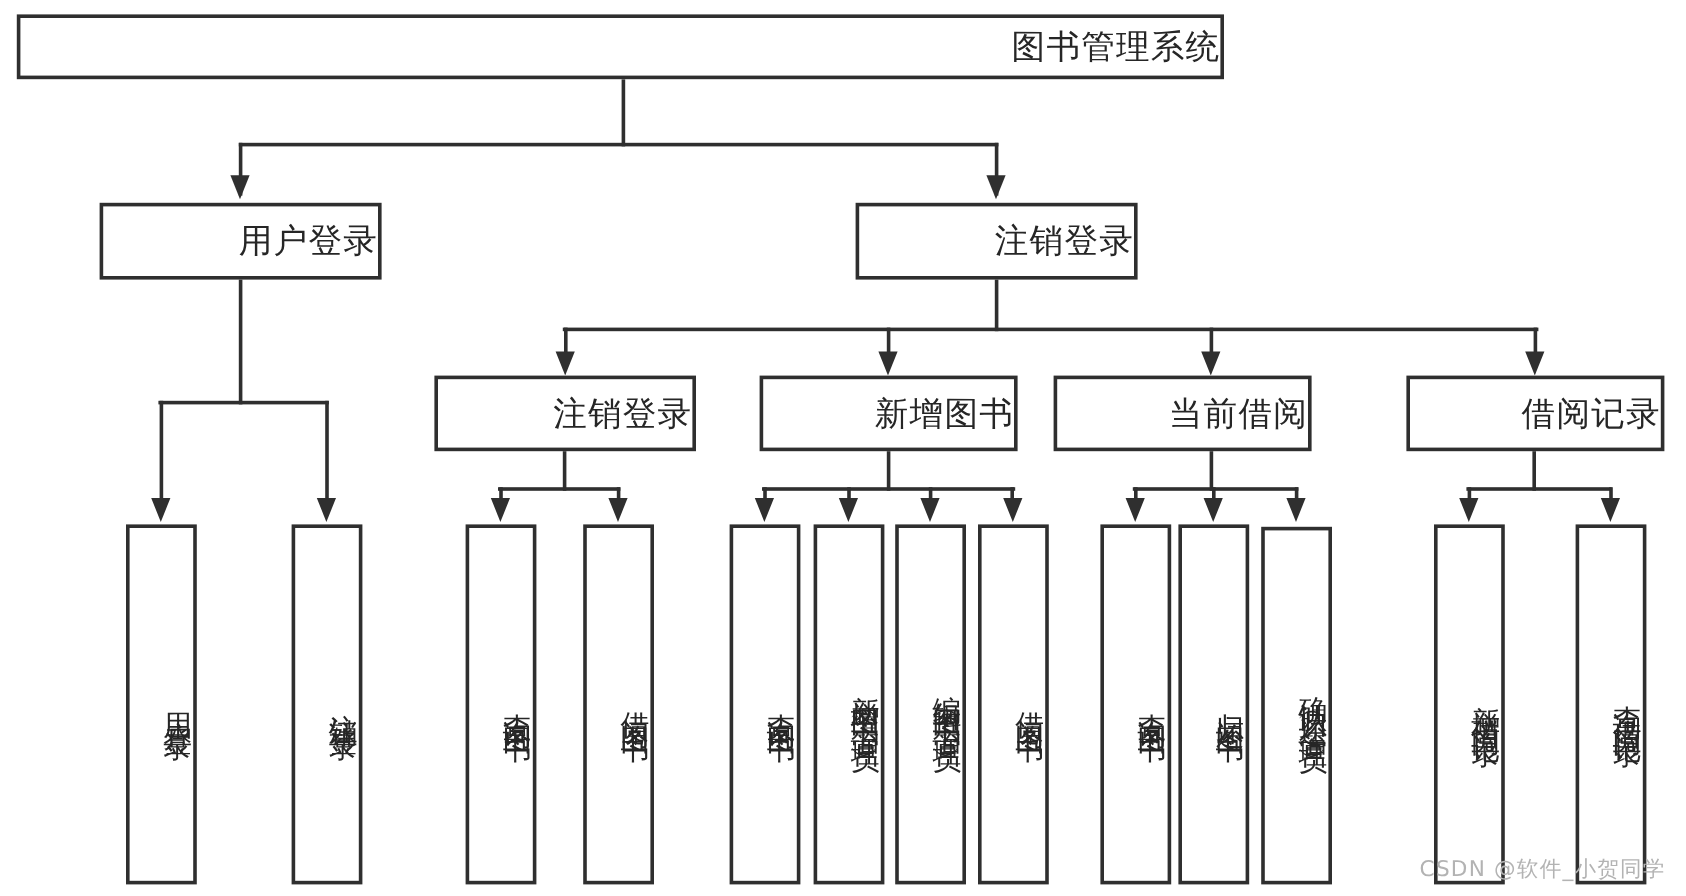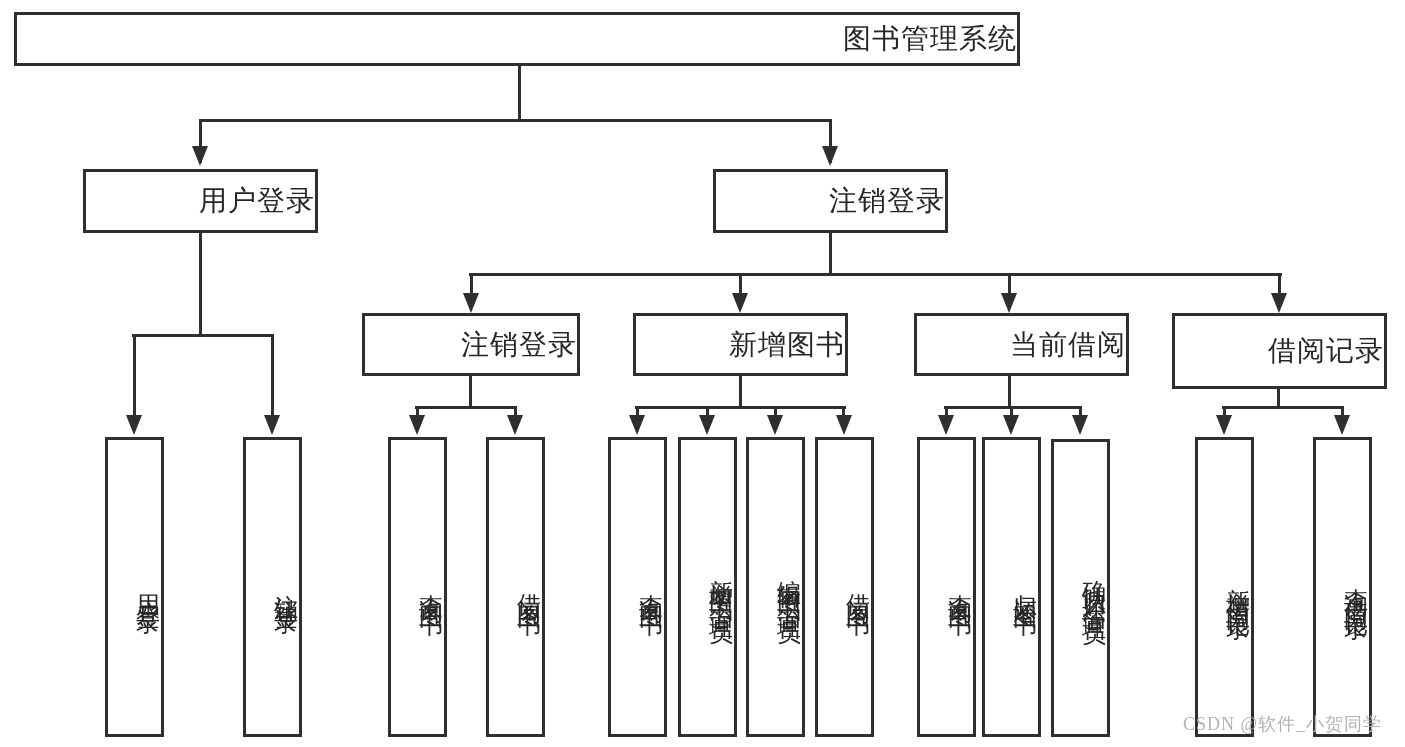--- a/index.html
+++ b/index.html
@@ -51,21 +51,20 @@
     border-top: 20px solid var(--line, #2f2f2f);
   }
   .watermark {
     position: absolute;
     left: 1183px;
     top: 712px;
     font-size: 18px;
     letter-spacing: 1px;
     color: var(--wm, #b3b3b3);
     white-space: nowrap;
-    font-family: Liberation Serif, serif;
   }
 </style>
 </head>
 <body>
 
 <div id="canvas" style="--line: #2f2f2f; --text: #262626; --wm: #b3b3b3; --bg: #ffffff;">
 
   <div class="line" style="left:518px; top:66px; width:3px; height:56px;"></div>
   <div class="line" style="left:199px; top:119px; width:633px; height:3px;"></div>
   <div class="line" style="left:199px; top:119px; width:3px; height:44px;"></div>
@@ -135,24 +134,24 @@
   <div class="node" style="left:713px; top:169px; width:235px; height:64px;">
     <span class="h-label">注销登录</span>
   </div>
 
   <div class="node" style="left:362px; top:313px; width:218px; height:63px;">
     <span class="h-label">注销登录</span>
   </div>
   <div class="node" style="left:633px; top:313px; width:215px; height:63px;">
     <span class="h-label">新增图书</span>
   </div>
-  <div class="node" style="left:914px; top:313px; width:215px; height:63px;">
+  <div class="node" style="left:878px; top:313px; width:215px; height:63px;">
     <span class="h-label">当前借阅</span>
   </div>
-  <div class="node" style="left:1172px; top:313px; width:215px; height:76px;">
+  <div class="node" style="left:1172px; top:313px; width:215px; height:63px;">
     <span class="h-label">借阅记录</span>
   </div>
 
   <div class="node" style="left:105px; top:437px; width:59px; height:300px;">
     <span class="v-label">用户登录</span>
   </div>
   <div class="node" style="left:243px; top:437px; width:59px; height:300px;">
     <span class="v-label">注销登录</span>
   </div>
 

